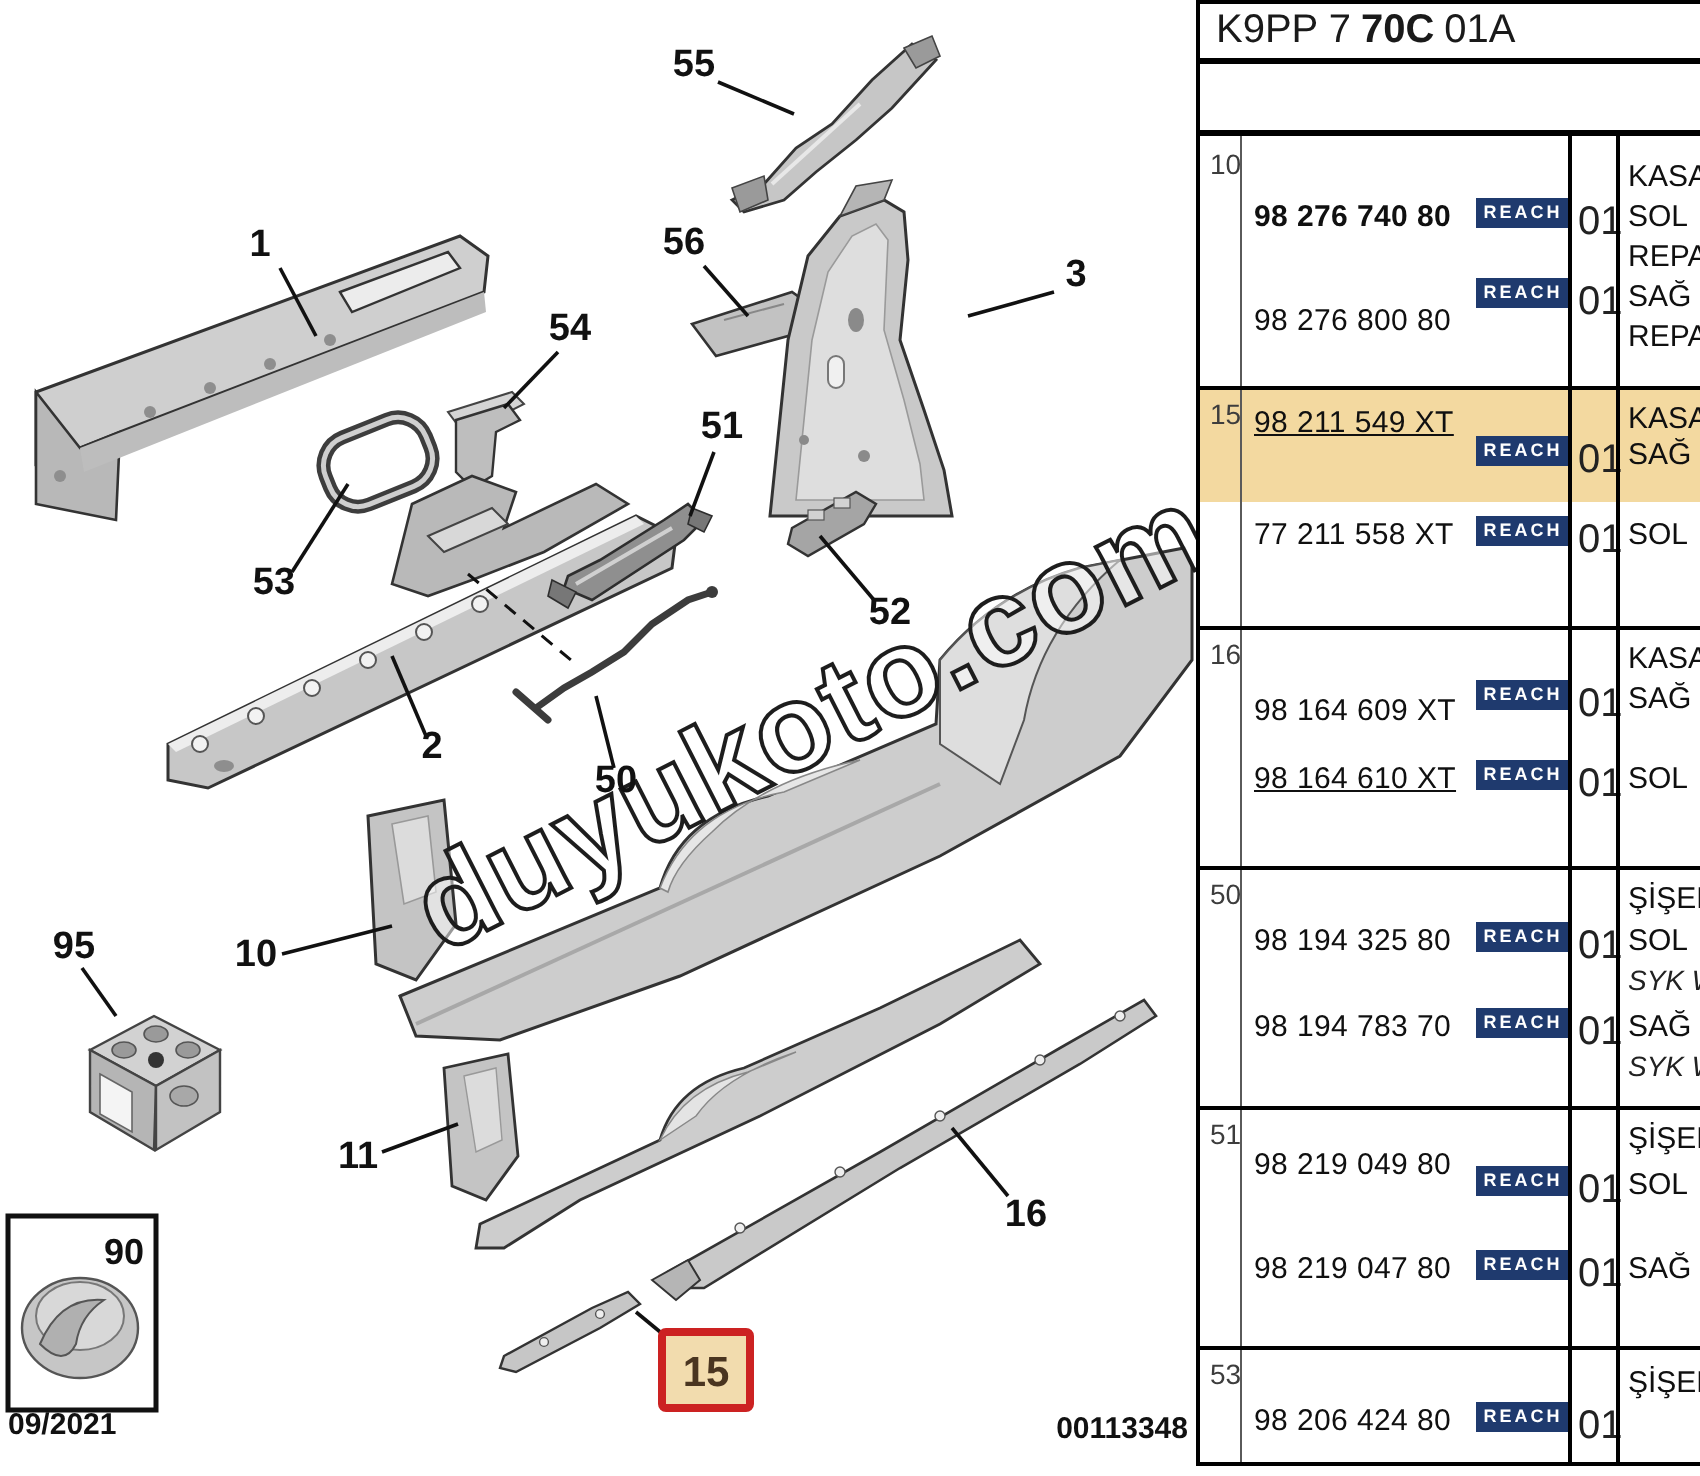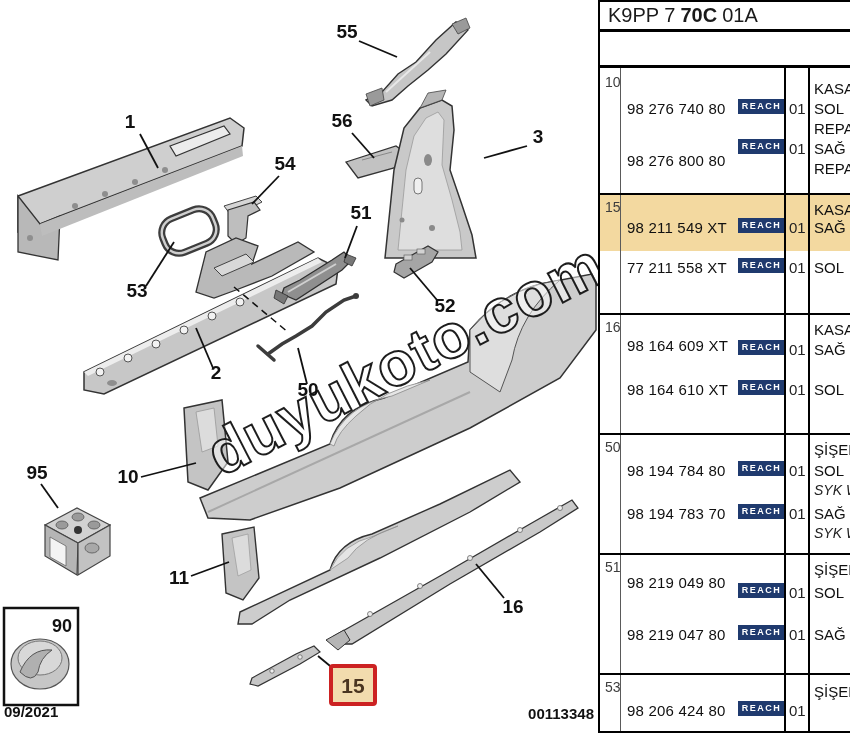--- a/index.html
+++ b/index.html
@@ -16,21 +16,21 @@
   #grid{position:absolute;left:2px;top:65px;width:250px;border-top:3px solid #000;}
   .blk{position:relative;border-bottom:2px solid #000;overflow:hidden;box-sizing:border-box;background:#fff;}
   .hl{position:absolute;left:0;top:0;width:100%;height:56px;background:#f3d9a0;z-index:0;}
   .vd1{position:absolute;left:20px;top:0;bottom:0;width:1px;background:#5a5a5a;z-index:2;}
   .vd2{position:absolute;left:184px;top:0;bottom:0;width:2px;background:#000;z-index:2;}
   .vd3{position:absolute;left:208px;top:0;bottom:0;width:2px;background:#000;z-index:2;}
   .ref{position:absolute;left:5px;top:4px;font-size:14px;color:#3d3d3d;z-index:1;}
   .pn{position:absolute;left:27px;font-size:15px;color:#101010;white-space:nowrap;letter-spacing:.2px;z-index:1;}
   .reach{position:absolute;left:138px;width:47px;height:15px;background:#1f3a6e;color:#fff;
          font-size:9px;font-weight:bold;text-align:center;line-height:15px;letter-spacing:1.5px;z-index:1;}
-  .qty{position:absolute;left:189px;font-size:15px;color:#222;z-index:1;}
+  .qty{position:absolute;left:189px;font-size:20px;color:#222;z-index:1;}
   .dsc{position:absolute;left:214px;font-size:15px;color:#101010;white-space:nowrap;z-index:1;}
   .it{font-style:italic;font-size:14px;color:#222;}
 </style>
 </head>
 <body>
 
 <div id="page">
 
   <svg id="diagram" viewBox="0 0 600 738" xmlns="http://www.w3.org/2000/svg">
 
@@ -218,72 +218,72 @@
     </div>
 
     <div id="grid">
 
       <div class="blk" style="height:127px;">
         <div class="vd1"></div>
           <div class="vd2"></div>
           <div class="vd3"></div>
         <div class="ref" style="top:6px;">10</div>
         <div class="dsc" style="top:12px;">KASA</div>
-        <div class="pn" style="top:32px;">98 276 740 80</div>
+        <div class="pn" style="top:32px;font-weight:bold;">98 276 740 80</div>
         <div class="reach" style="top:31px;">REACH</div>
         <div class="qty" style="top:32px;">01</div>
         <div class="dsc" style="top:32px;">SOL</div>
         <div class="dsc" style="top:52px;">REPA</div>
         <div class="pn" style="top:84px;">98 276 800 80</div>
         <div class="reach" style="top:71px;">REACH</div>
         <div class="qty" style="top:72px;">01</div>
         <div class="dsc" style="top:72px;">SAĞ</div>
         <div class="dsc" style="top:92px;">REPA</div>
       </div>
 
       <div class="blk" style="height:120px;">
         <div class="hl"></div>
         <div class="vd1"></div>
           <div class="vd2"></div>
           <div class="vd3"></div>
         <div class="ref">15</div>
         <div class="dsc" style="top:6px;">KASA</div>
-        <div class="pn" style="top:24px;">98 211 549 XT</div>
+        <div class="pn" style="top:8px;text-decoration:underline;">98 211 549 XT</div>
         <div class="reach" style="top:23px;">REACH</div>
         <div class="qty" style="top:24px;">01</div>
         <div class="dsc" style="top:24px;">SAĞ</div>
         <div class="pn" style="top:64px;">77 211 558 XT</div>
         <div class="reach" style="top:63px;">REACH</div>
         <div class="qty" style="top:64px;">01</div>
         <div class="dsc" style="top:64px;">SOL</div>
       </div>
 
       <div class="blk" style="height:120px;">
         <div class="vd1"></div>
           <div class="vd2"></div>
           <div class="vd3"></div>
         <div class="ref">16</div>
         <div class="dsc" style="top:6px;">KASA</div>
-        <div class="pn" style="top:22px;">98 164 609 XT</div>
+        <div class="pn" style="top:32px;">98 164 609 XT</div>
         <div class="reach" style="top:25px;">REACH</div>
         <div class="qty" style="top:26px;">01</div>
         <div class="dsc" style="top:26px;">SAĞ</div>
-        <div class="pn" style="top:66px;">98 164 610 XT</div>
+        <div class="pn" style="top:66px;text-decoration:underline;">98 164 610 XT</div>
         <div class="reach" style="top:65px;">REACH</div>
         <div class="qty" style="top:66px;">01</div>
         <div class="dsc" style="top:66px;">SOL</div>
       </div>
 
       <div class="blk" style="height:120px;">
         <div class="vd1"></div>
           <div class="vd2"></div>
           <div class="vd3"></div>
         <div class="ref">50</div>
         <div class="dsc" style="top:6px;">ŞİŞEB</div>
-        <div class="pn" style="top:27px;">98 194 784 80</div>
+        <div class="pn" style="top:27px;">98 194 325 80</div>
         <div class="reach" style="top:26px;">REACH</div>
         <div class="qty" style="top:27px;">01</div>
         <div class="dsc" style="top:27px;">SOL</div>
         <div class="dsc it" style="top:47px;">SYK W</div>
         <div class="pn" style="top:70px;">98 194 783 70</div>
         <div class="reach" style="top:69px;">REACH</div>
         <div class="qty" style="top:70px;">01</div>
         <div class="dsc" style="top:70px;">SAĞ</div>
         <div class="dsc it" style="top:90px;">SYK W</div>
       </div>

